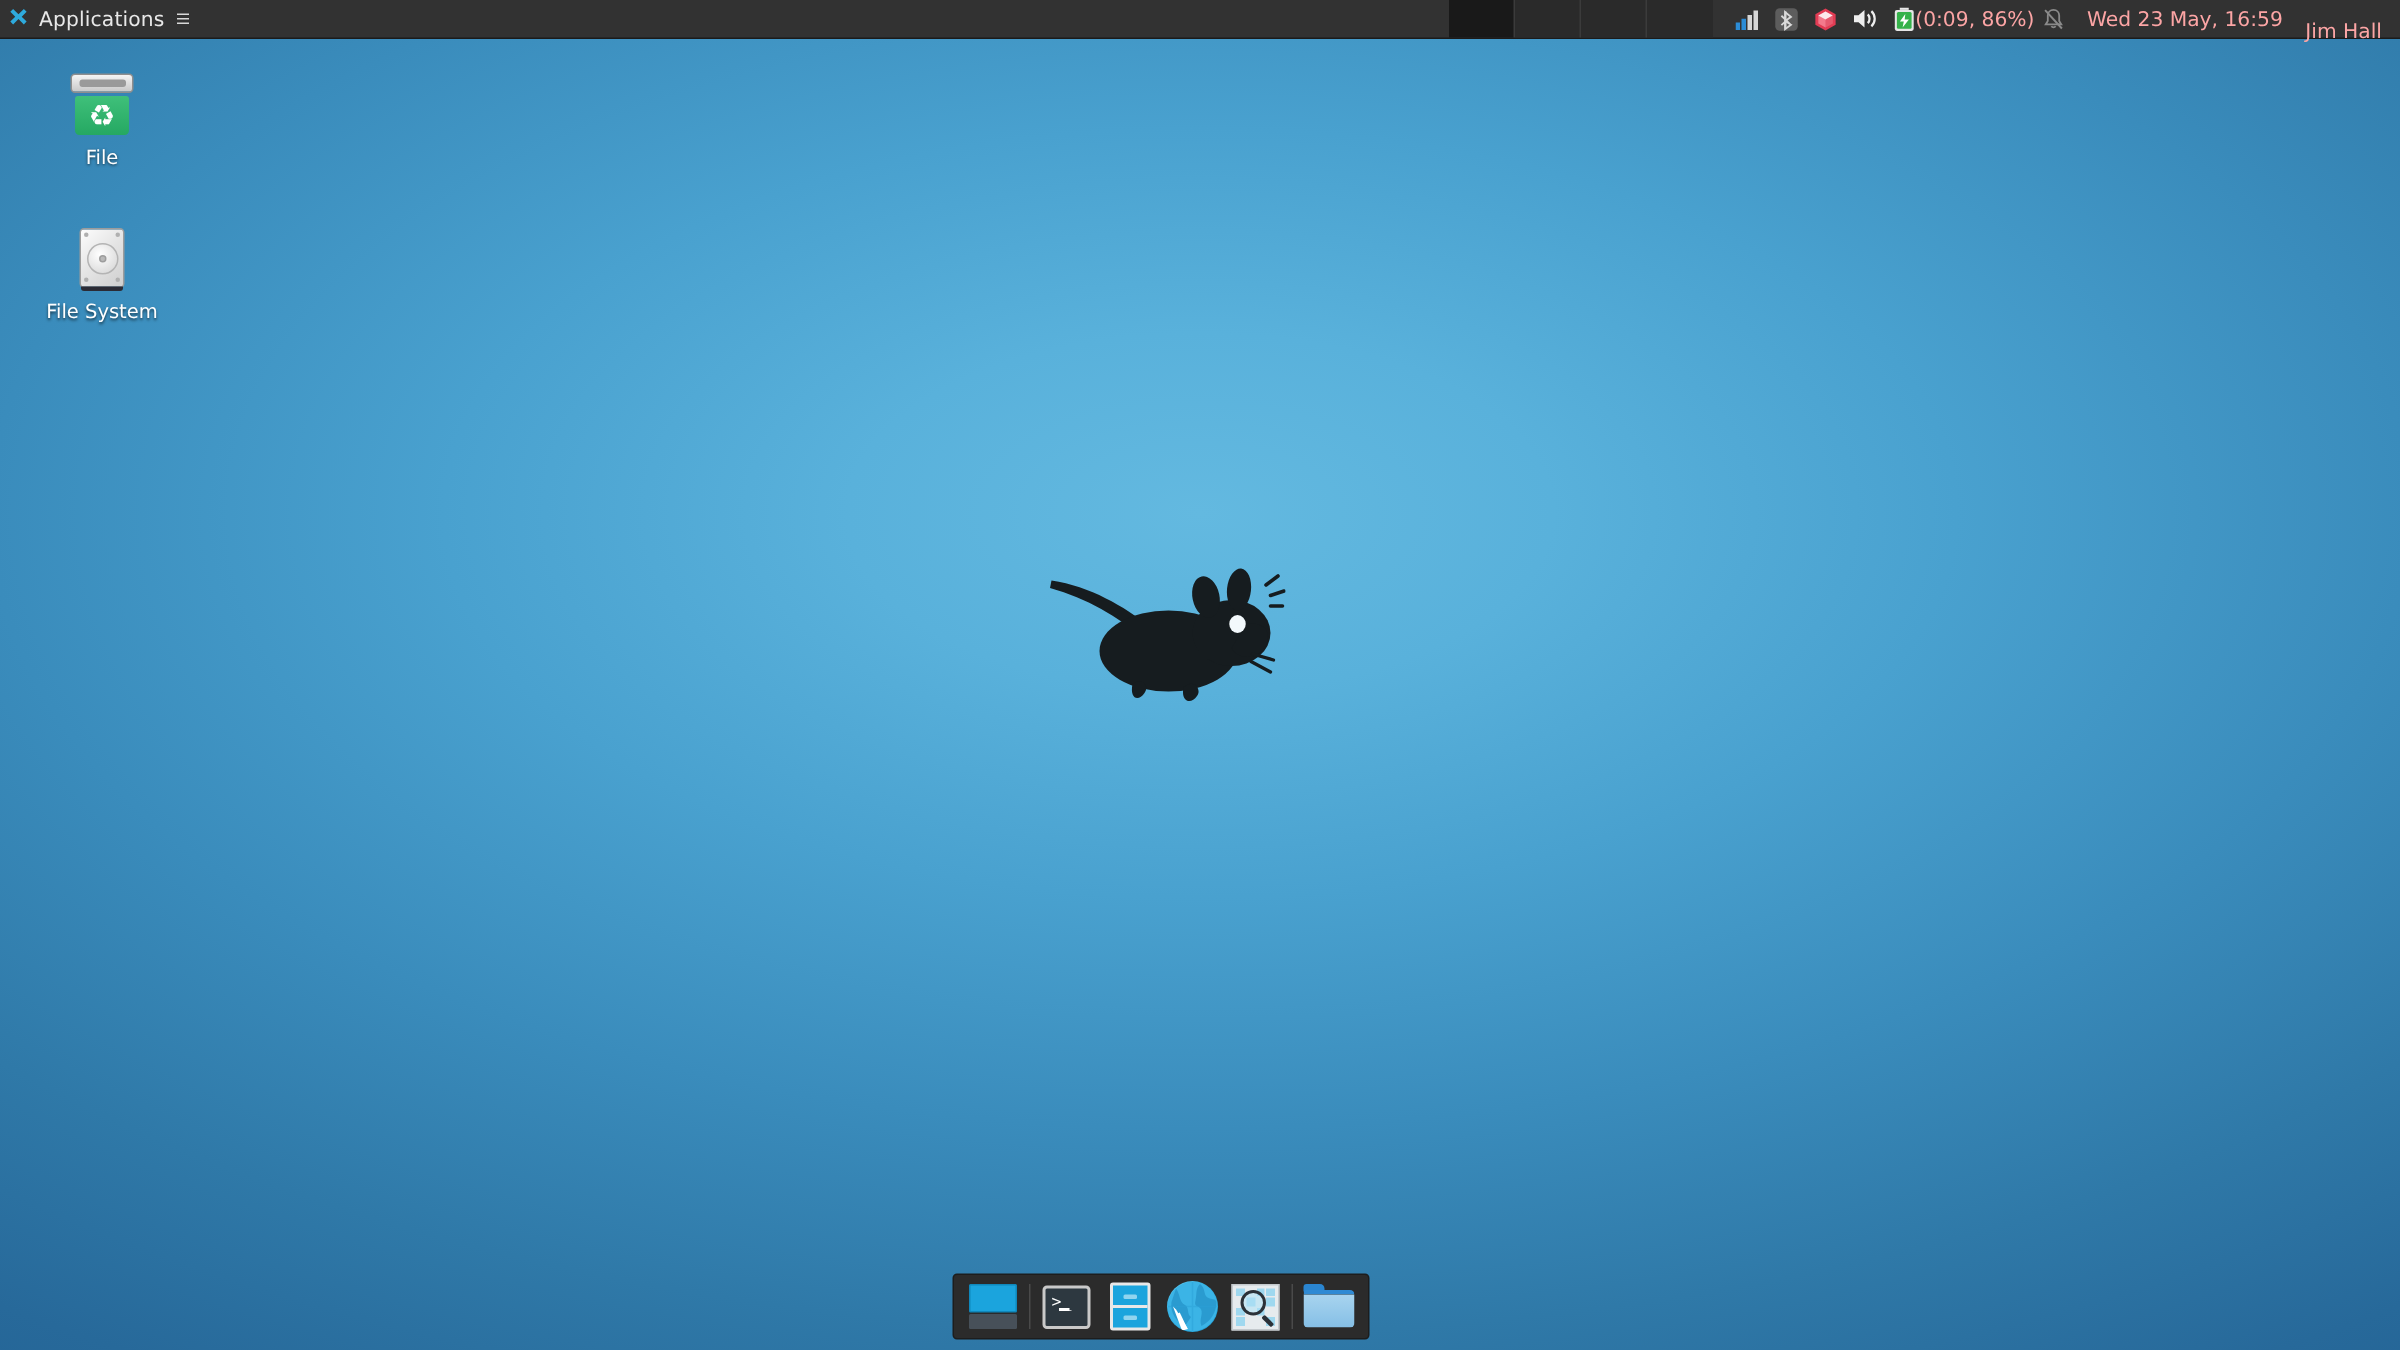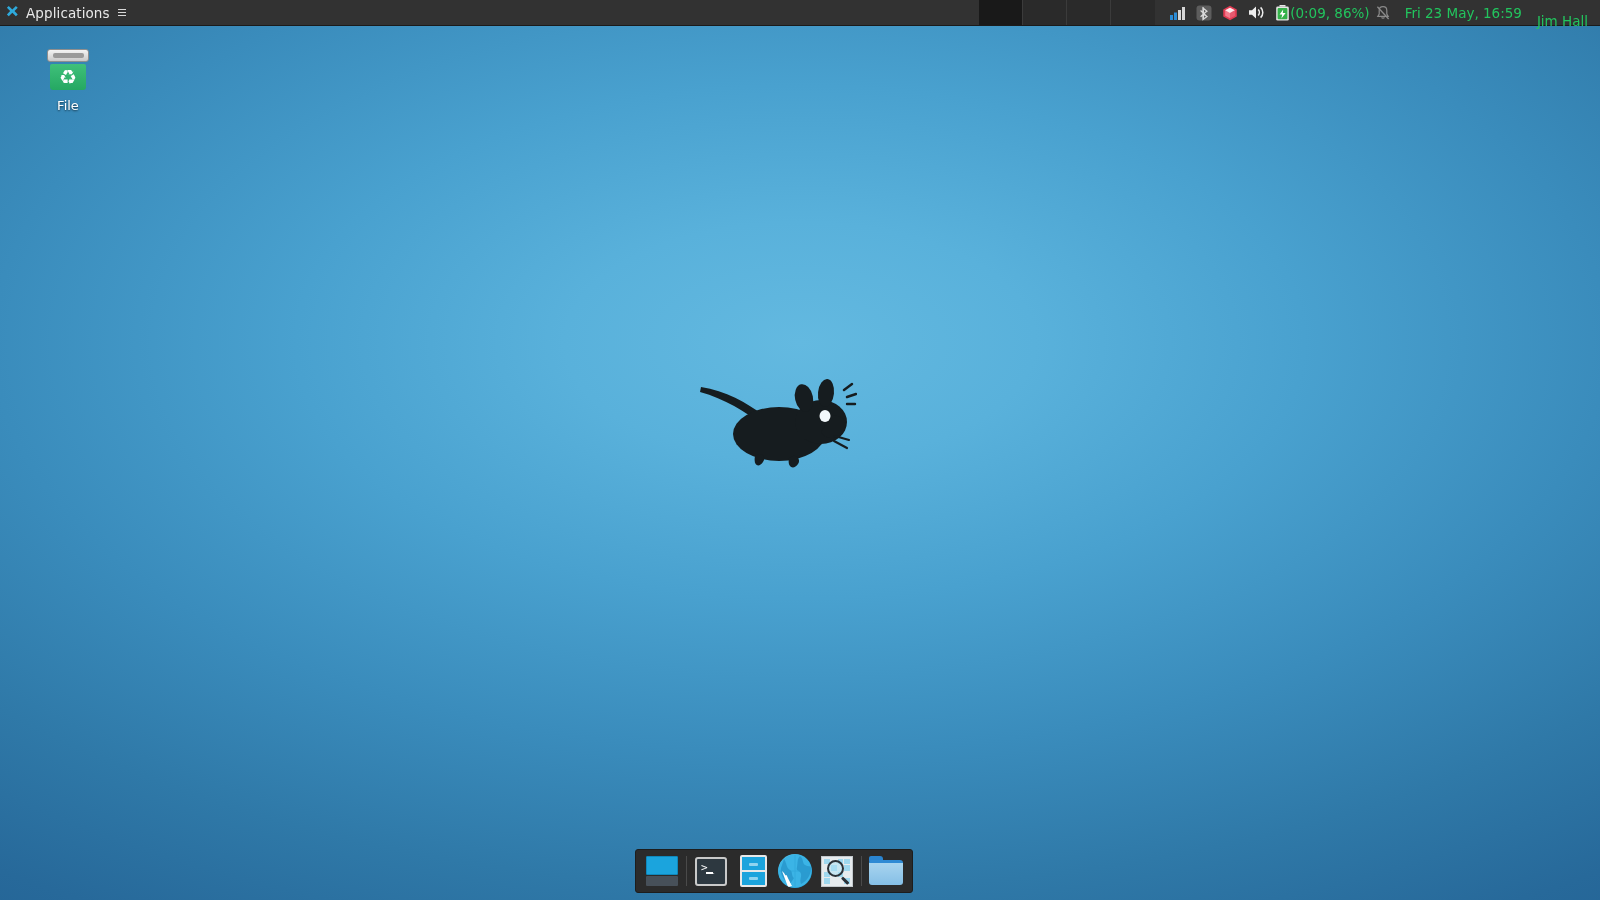--- a/index.html
+++ b/index.html
@@ -98,21 +98,21 @@
   }
   .tray-item {
     display: flex;
     align-items: center;
     justify-content: center;
     height: 25px;
     padding: 0 5px;
     cursor: default;
   }
   .tray-text {
-    color: #22c55e;
+    color: #fca5a5;
     font-size: 13.5px;
     white-space: nowrap;
   }
   .clock-item { padding: 0 9px; }
   .user-item { padding: 16px 8px 0 6px; }
 
   
   .desktop-icon {
     position: absolute;
     width: 96px;
@@ -513,40 +513,53 @@
 
       <div class="tray-item">
         <svg width="16" height="16" viewBox="0 0 16 16">
           <path d="M8 1.6 C5.7 1.6 4.2 3.2 4.2 5.4 L4.2 9 L2.8 11.3 L13.2 11.3 L11.8 9 L11.8 5.4 C11.8 3.2 10.3 1.6 8 1.6 Z" fill="none" stroke="#8a8a8a" stroke-width="1.2"></path>
           <path d="M6.6 12.4 A1.6 1.6 0 0 0 9.4 12.4" fill="none" stroke="#8a8a8a" stroke-width="1.2"></path>
           <path d="M2.4 1.8 L13.6 14" stroke="#8a8a8a" stroke-width="1.3"></path>
         </svg>
       </div>
 
       <div class="tray-item clock-item">
-        <span class="tray-text">Fri 23 May, 16:59</span>
+        <span class="tray-text">Wed 23 May, 16:59</span>
       </div>
 
       <div class="tray-item user-item">
         <span class="tray-text">Jim Hall</span>
       </div>
 
     </div>
   </div>
 
   <div class="desktop-icon" style="left:20px; top:45px;">
     <div class="icon-art">
       <div class="trash-lid"></div>
       <div class="trash-body">
         <span class="recycle-glyph">♻</span>
       </div>
     </div>
     <div class="icon-label">File</div>
   </div>
 
+  <div class="desktop-icon" style="left:20px; top:148px;">
+    <div class="icon-art">
+      <div class="hdd-body">
+        <div class="hdd-platter"></div>
+        <div class="hdd-spindle"></div>
+        <div class="hdd-screw" style="left:2px;  top:2px;"></div>
+        <div class="hdd-screw" style="right:2px; top:2px;"></div>
+        <div class="hdd-screw" style="left:2px;  bottom:3px;"></div>
+        <div class="hdd-screw" style="right:2px; bottom:3px;"></div>
+      </div>
+    </div>
+    <div class="icon-label">File System</div>
+  </div>
 
 
   <svg id="xfce-logo" viewBox="0 0 160 92">
 
     <path d="M4 9 C30 13, 52 26, 70 40 L66 48 C48 33, 28 21, 3 14 Z" fill="#111111"></path>
 
     <ellipse cx="82" cy="56" rx="46" ry="27" fill="#111111"></ellipse>
 
     <ellipse cx="124" cy="44" rx="26" ry="22" fill="#111111"></ellipse>
 

